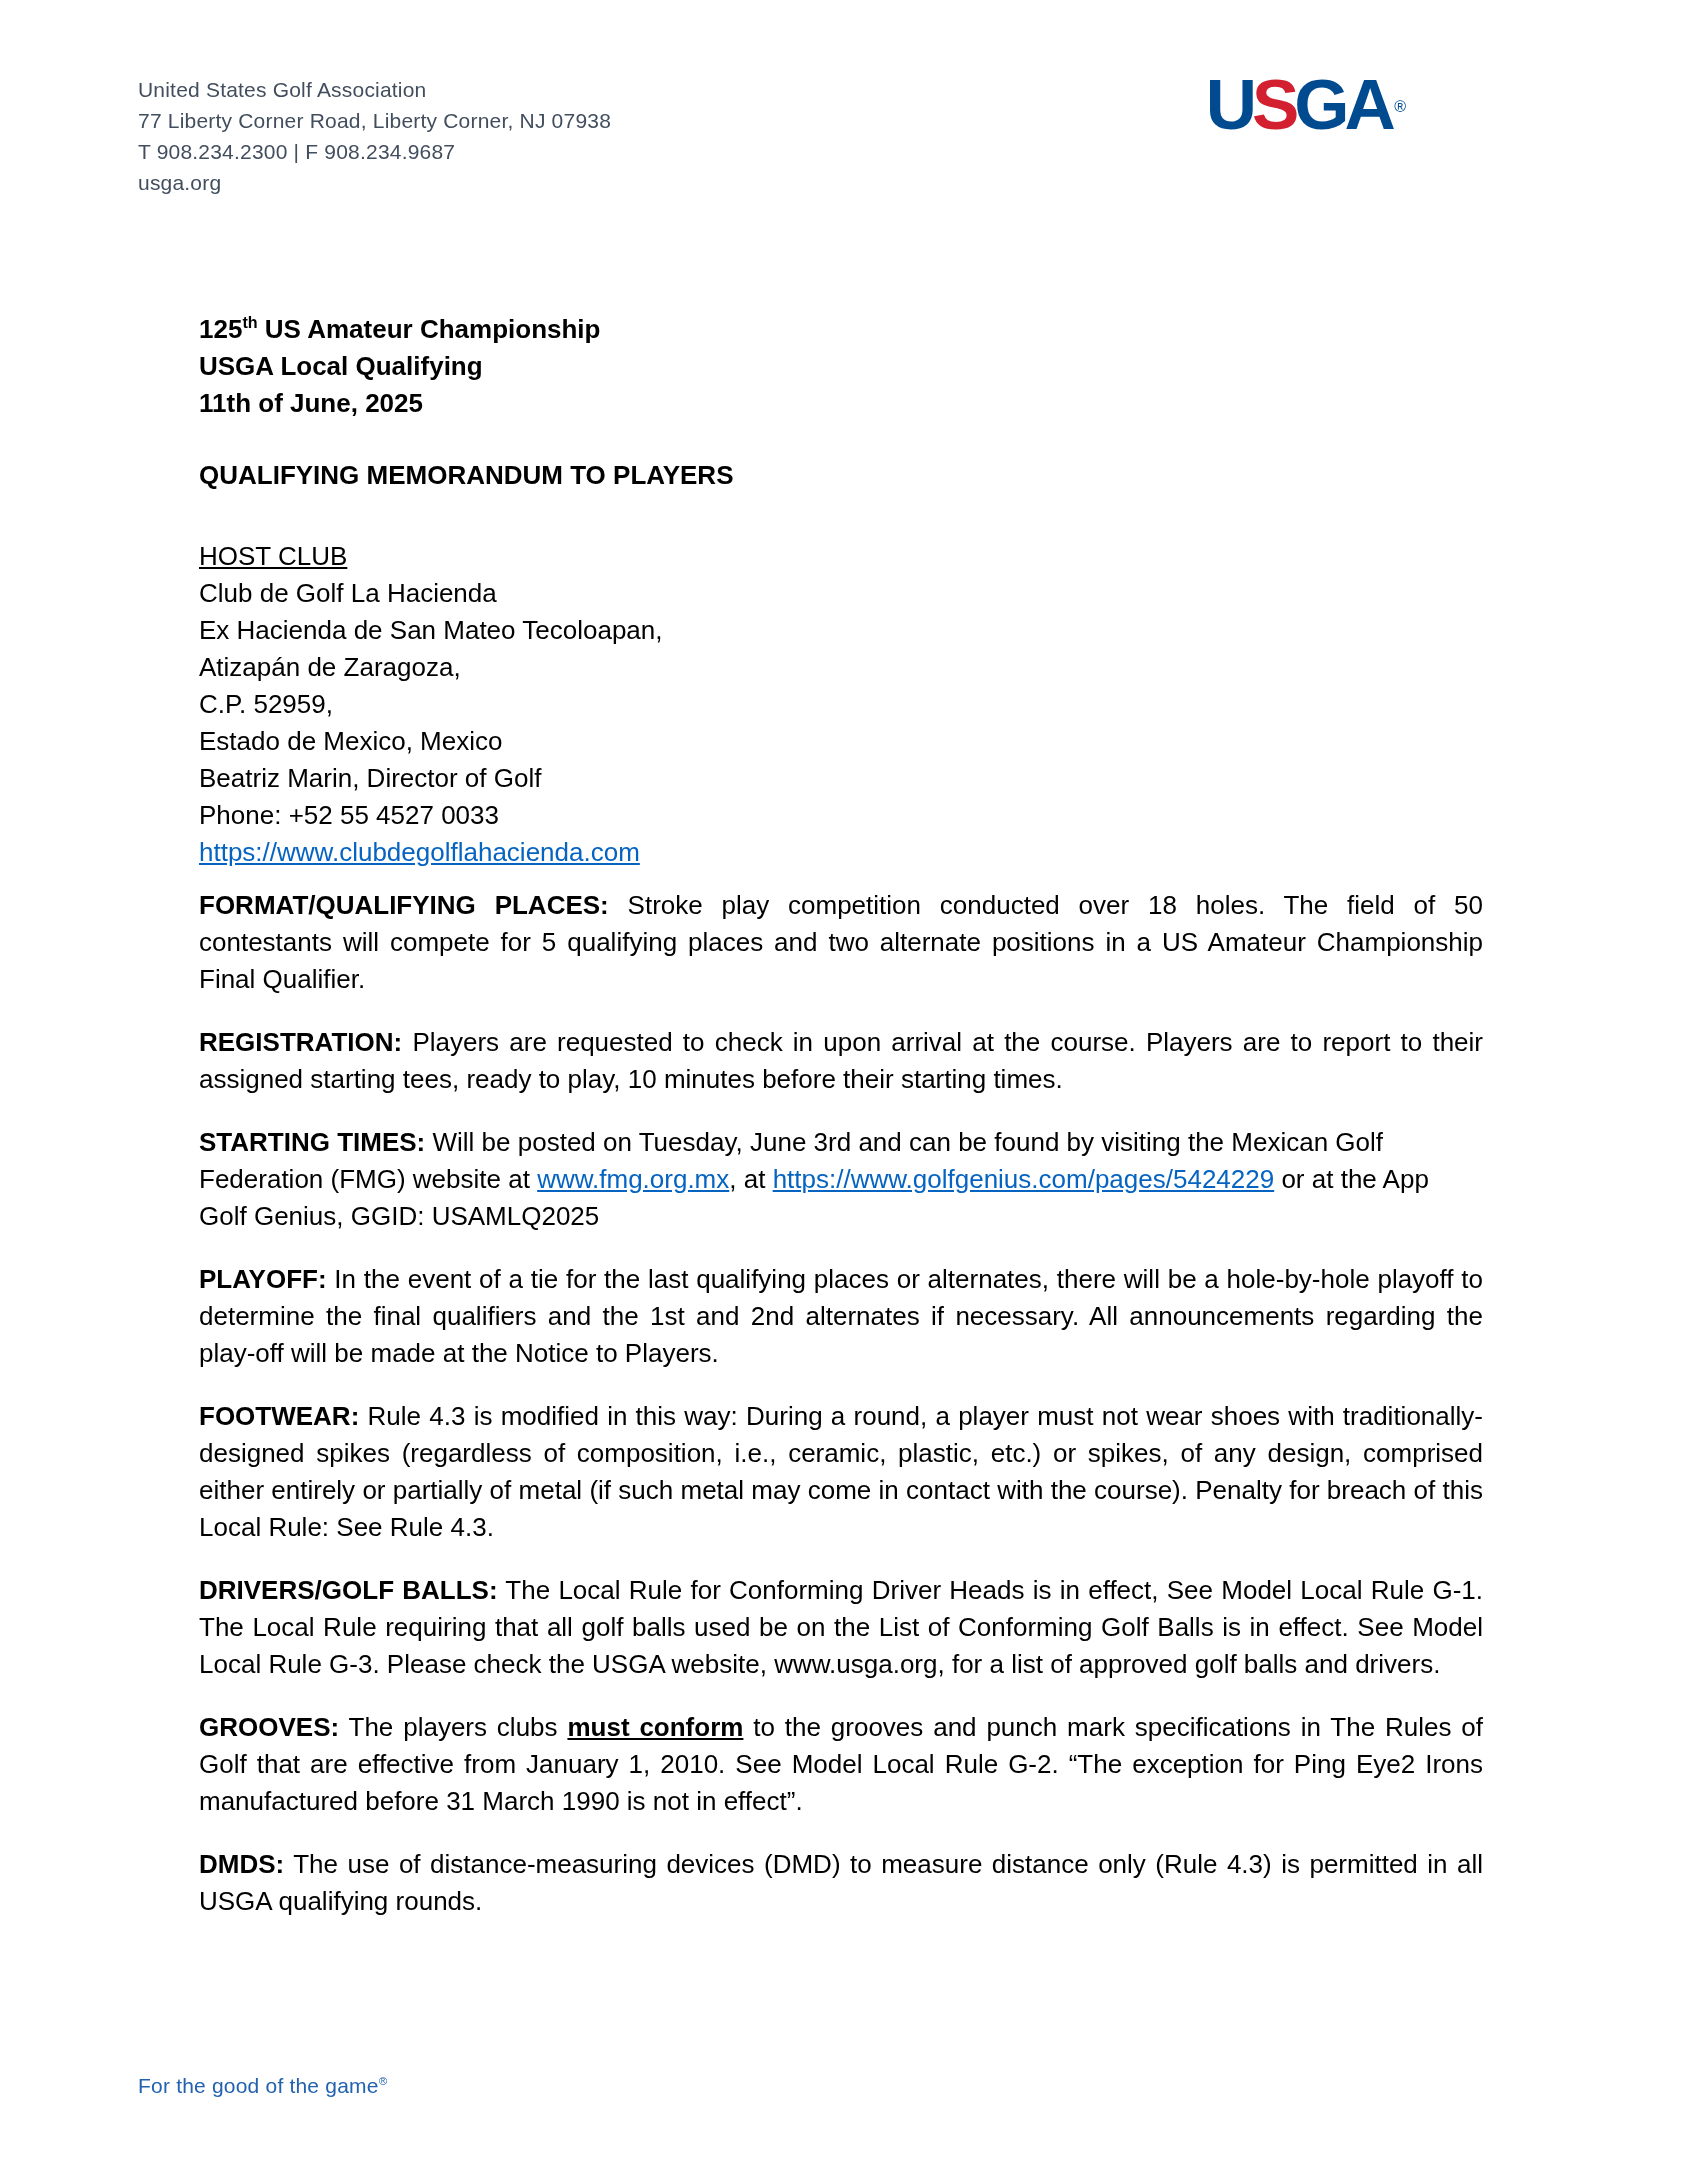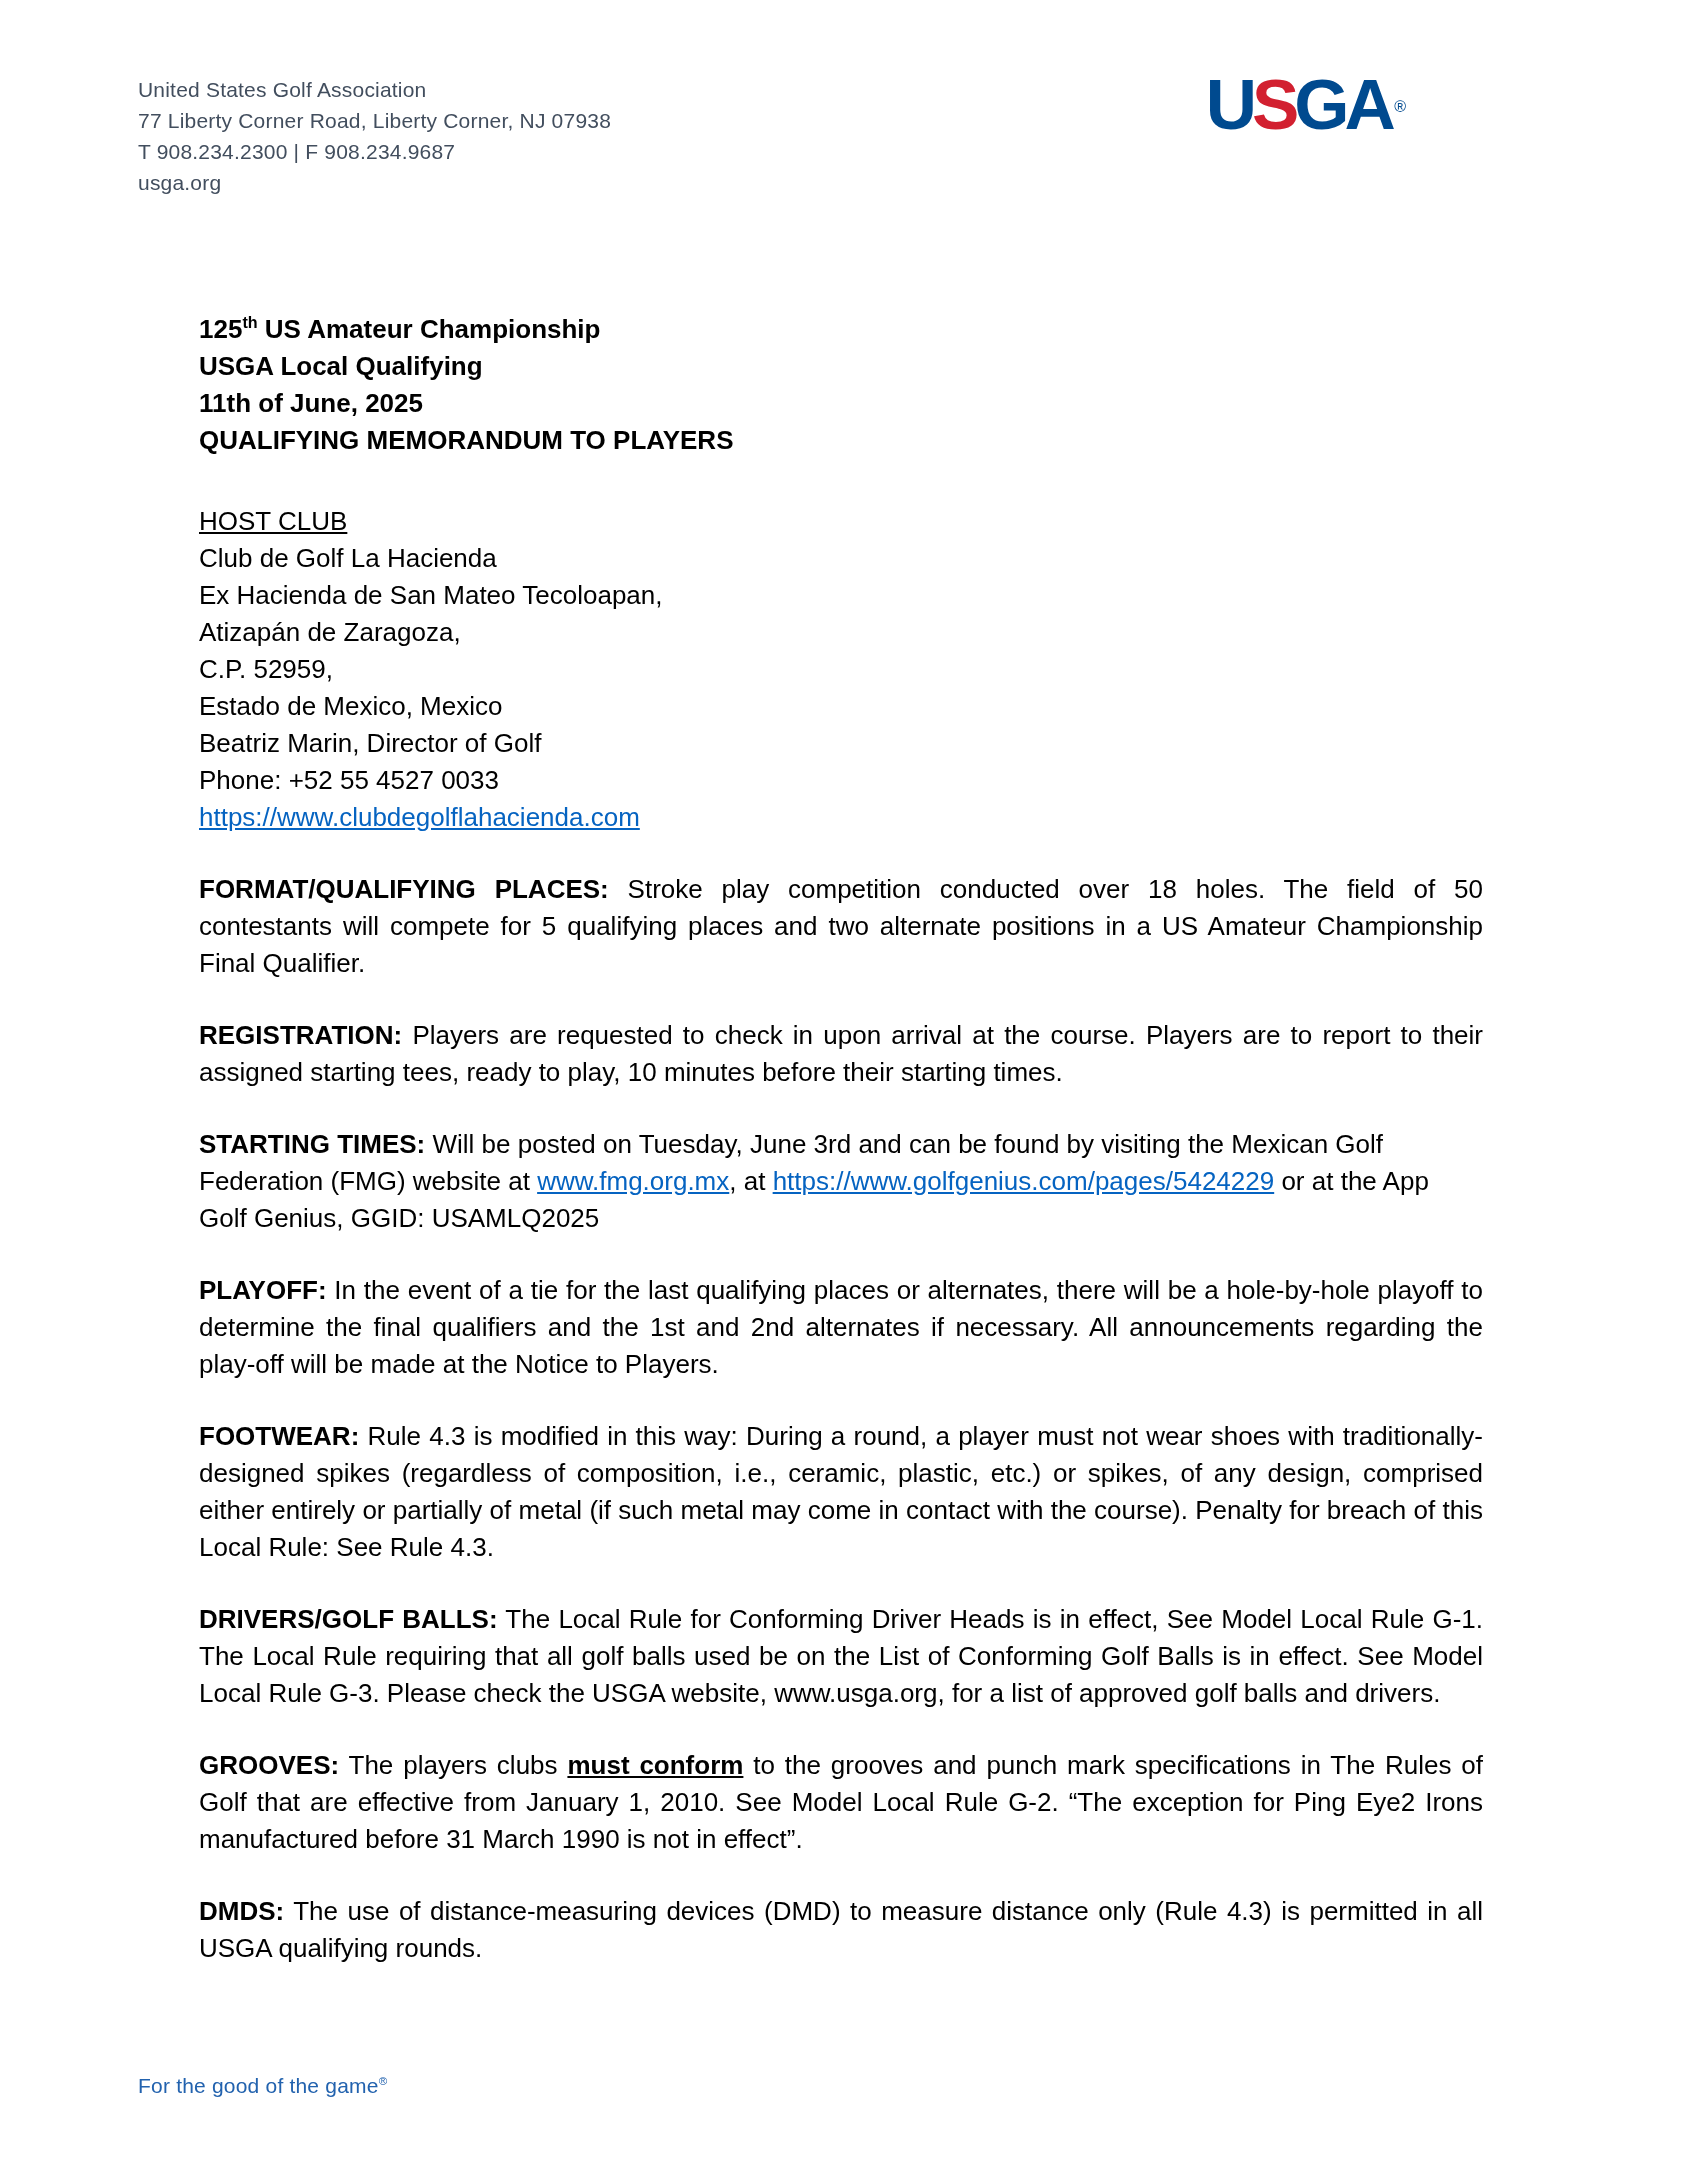--- a/index.html
+++ b/index.html
@@ -55,32 +55,32 @@
   .content {
     position: absolute;
     left: 199px;
     top: 304px;
     width: 1284px;
     font-size: 26px;
     line-height: 37px;
   }
   .title-block div { font-weight: bold; }
   .title-block sup { font-size: 0.62em; }
-  .memo-heading { font-weight: bold; }
+  .memo-heading { font-weight: bold; margin-top: 35px; }
 
   .host-club { margin-top: 44px; }
   .host-heading { font-weight: normal; text-decoration: underline; }
   .host-line { }
   .link {
     color: var(--link-blue);
     text-decoration: underline;
     cursor: pointer;
   }
 
-  .para { margin-top: 35px; text-align: justify; }
+  .para { margin-top: 16px; text-align: justify; }
   .para.left { text-align: left; }
   .para .label { font-weight: bold; }
   .emph-bu { font-weight: bold; text-decoration: underline; }
 
   
   .footer {
     position: absolute;
     left: 138px;
     top: 2074px;
     font-size: 21px;

